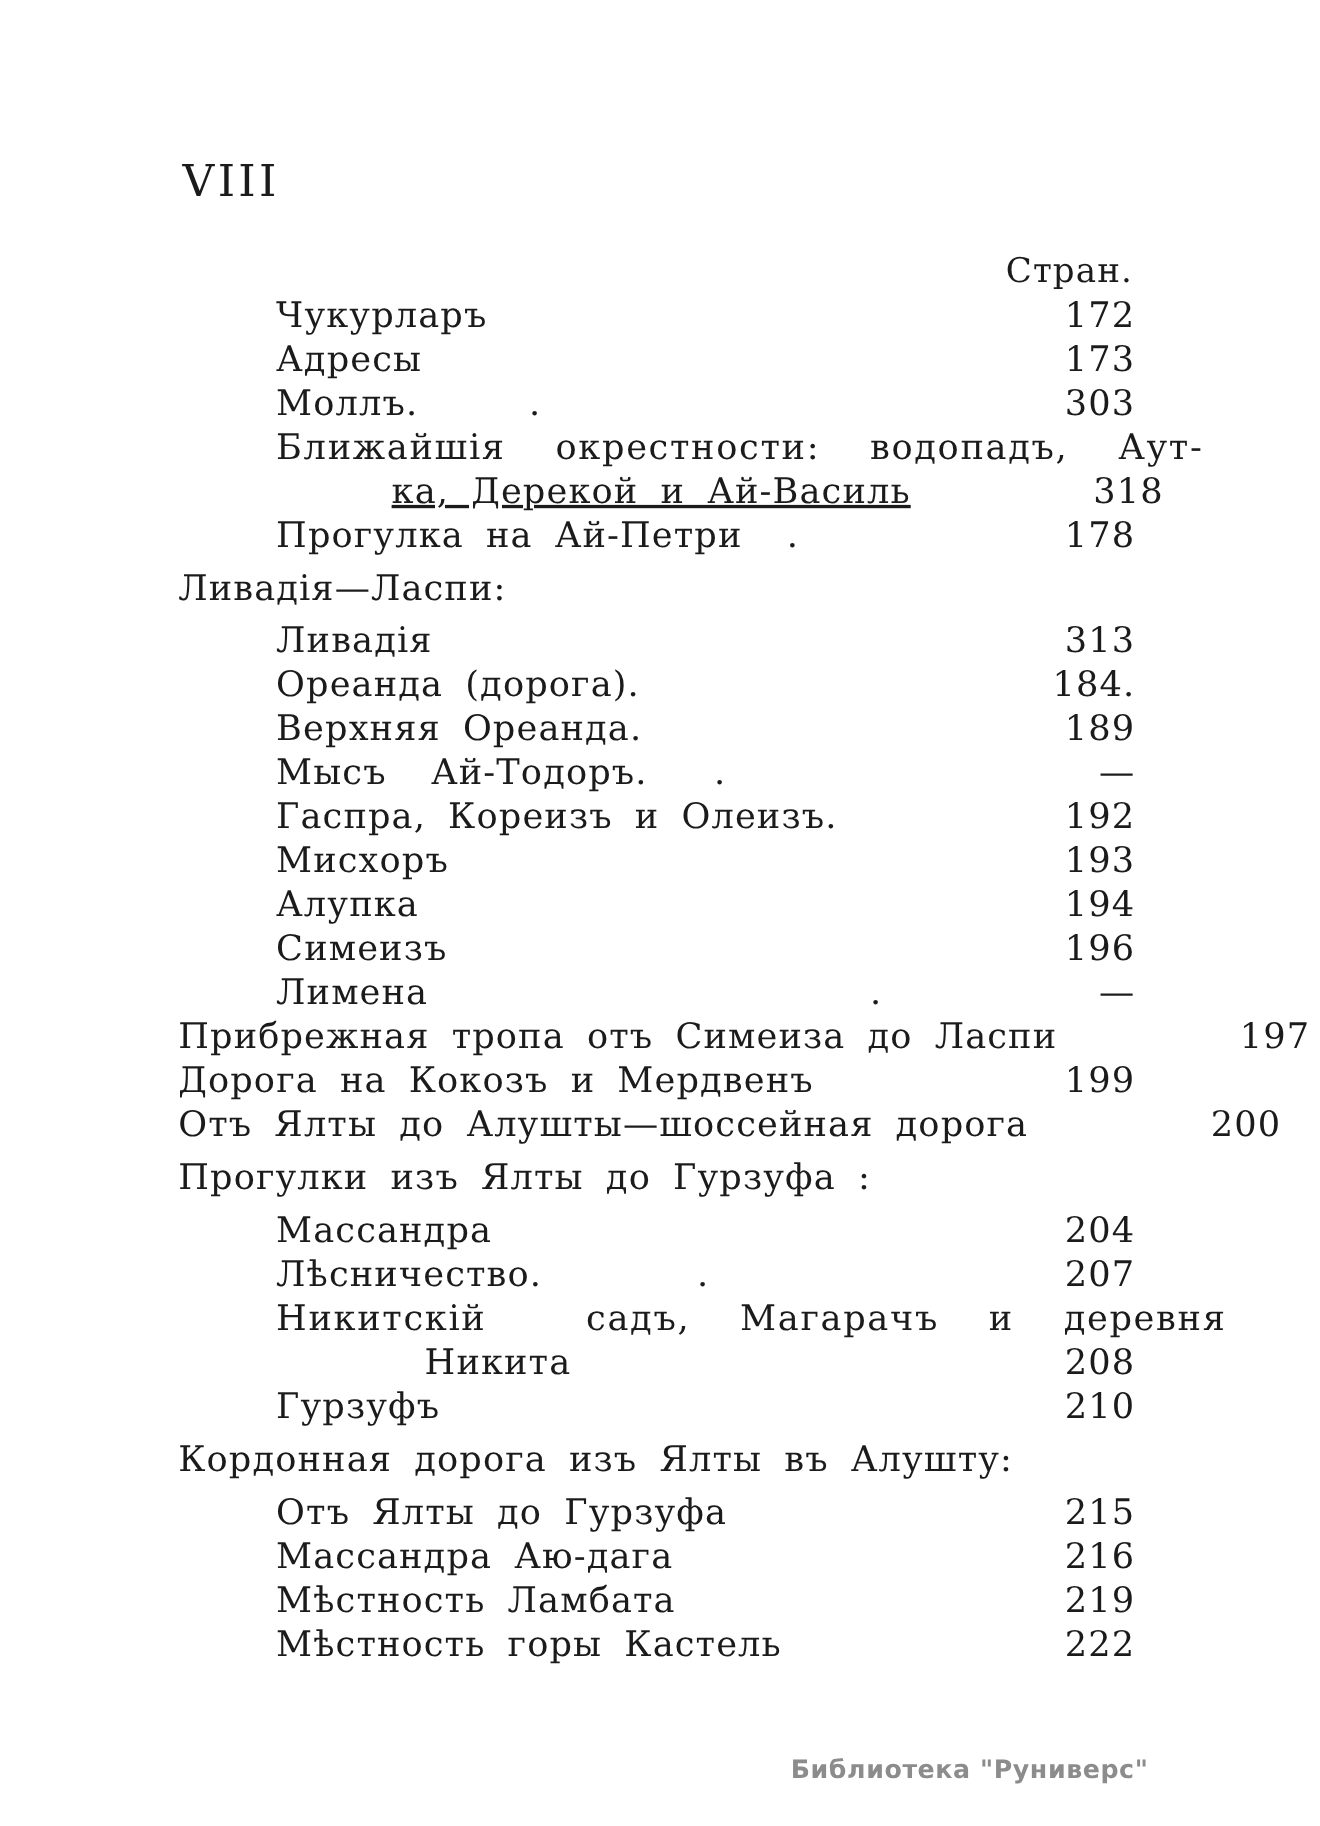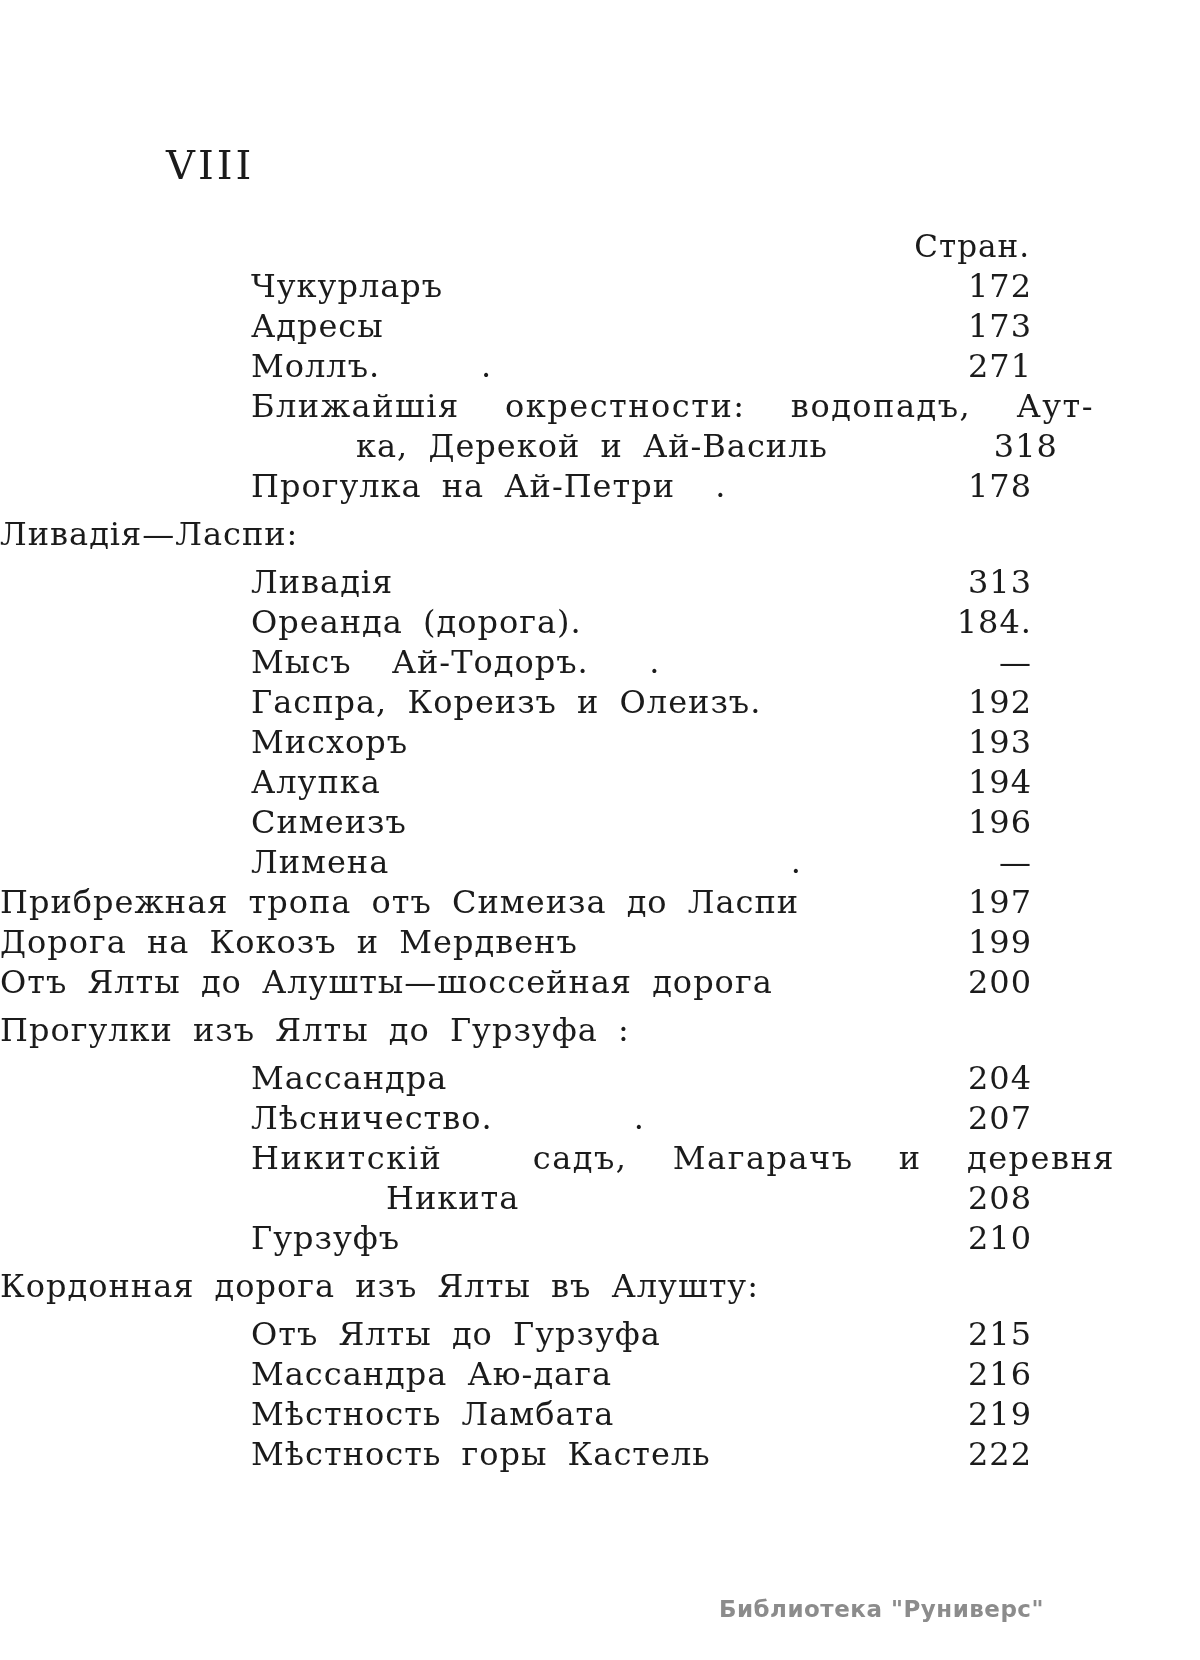--- a/index.html
+++ b/index.html
@@ -43,23 +43,23 @@
     flex: 1 1 auto;
     text-align: right;
     padding-right: 150px;
     overflow: hidden;
   }
   .row .page {
     flex: 0 0 auto;
     min-width: 80px;
     text-align: right;
   }
-  .indent-0 .label { }
+  .indent-0 .label { padding-left: 162px; }
   .indent-1 .label { padding-left: 251px; }
-  .indent-2 .label { padding-left: 356px; }
+  .indent-2 .label { padding-left: 356px; text-decoration: underline; }
   .indent-3 .label { padding-left: 386px; }
   .section { margin: 8px 0; }
   .wide { word-spacing: 1.05em; letter-spacing: 1.5px; }
   .colhead-row {
     display: flex;
     justify-content: flex-end;
     height: 40px;
     line-height: 40px;
     font-size: 31px;
     letter-spacing: 1px;
@@ -84,27 +84,28 @@
 <main>
   <div class="roman-header">VIII</div>
 
   <div class="toc">
     <div class="colhead-row">
       <span class="colhead">Стран.</span>
     </div>
     <div id="rows">
         <div class="row indent-1"><span class="label">Чукурларъ</span><span class="leader"></span><span class="page">172</span></div>
         <div class="row indent-1"><span class="label">Адресы</span><span class="leader"></span><span class="page">173</span></div>
-        <div class="row indent-1"><span class="label">Моллъ.&nbsp;&nbsp;&nbsp;&nbsp;&nbsp;.</span><span class="leader"></span><span class="page">271</span></div>
+        <div class="row indent-1"><span class="label">Моллъ.&nbsp;&nbsp;&nbsp;&nbsp;&nbsp;.</span><span class="leader"></span><span class="page">303</span></div>
         <div class="row indent-1 wide"><span class="label">Ближайшія окрестности: водопадъ, Аут-</span><span class="leader"></span><span class="page"></span></div>
         <div class="row indent-2"><span class="label">ка, Дерекой и Ай-Василь</span><span class="leader"></span><span class="page">318</span></div>
         <div class="row indent-1"><span class="label">Прогулка на Ай-Петри&nbsp;&nbsp;.</span><span class="leader"></span><span class="page">178</span></div>
         <div class="row indent-0 section"><span class="label">Ливадія—Ласпи:</span><span class="leader"></span><span class="page"></span></div>
         <div class="row indent-1"><span class="label">Ливадія</span><span class="leader"></span><span class="page">313</span></div>
         <div class="row indent-1"><span class="label">Ореанда (дорога).</span><span class="leader"></span><span class="page">184.</span></div>
+        <div class="row indent-1"><span class="label">Верхняя Ореанда.</span><span class="leader"></span><span class="page">189</span></div>
         <div class="row indent-1"><span class="label">Мысъ&nbsp;&nbsp;Ай-Тодоръ.&nbsp;&nbsp;&nbsp;.</span><span class="leader"></span><span class="page">—</span></div>
         <div class="row indent-1"><span class="label">Гаспра, Кореизъ и Олеизъ.</span><span class="leader"></span><span class="page">192</span></div>
         <div class="row indent-1"><span class="label">Мисхоръ</span><span class="leader"></span><span class="page">193</span></div>
         <div class="row indent-1"><span class="label">Алупка</span><span class="leader"></span><span class="page">194</span></div>
         <div class="row indent-1"><span class="label">Симеизъ</span><span class="leader"></span><span class="page">196</span></div>
         <div class="row indent-1"><span class="label">Лимена</span><span class="leader">.</span><span class="page">—</span></div>
         <div class="row indent-0"><span class="label">Прибрежная тропа отъ Симеиза до Ласпи</span><span class="leader"></span><span class="page">197</span></div>
         <div class="row indent-0"><span class="label">Дорога на Кокозъ и Мердвенъ</span><span class="leader"></span><span class="page">199</span></div>
         <div class="row indent-0"><span class="label">Отъ Ялты до Алушты—шоссейная дорога</span><span class="leader"></span><span class="page">200</span></div>
         <div class="row indent-0 section"><span class="label">Прогулки изъ Ялты до Гурзуфа&nbsp;:</span><span class="leader"></span><span class="page"></span></div>

